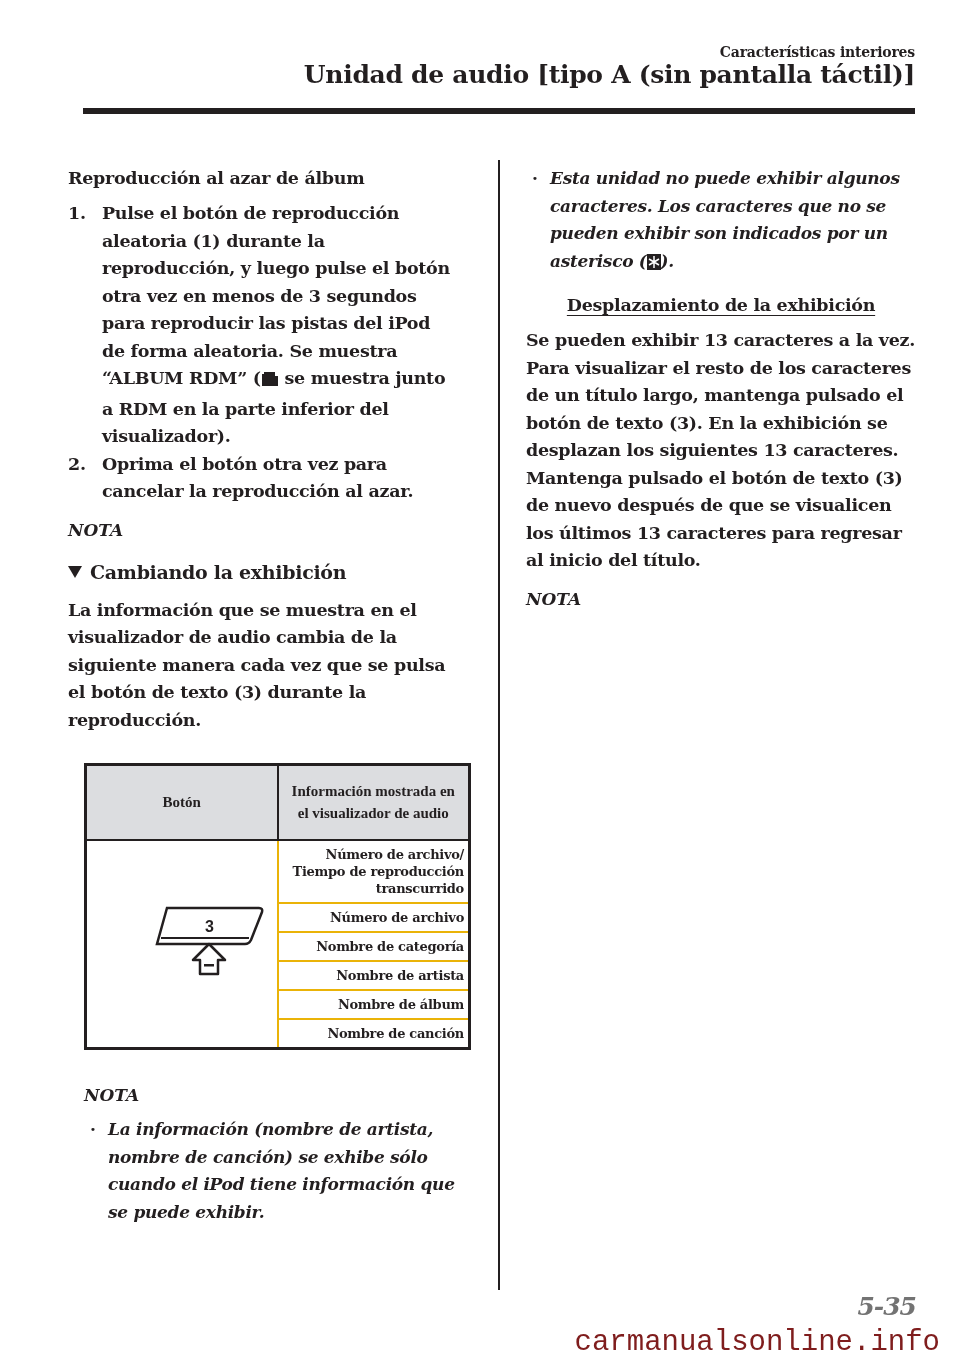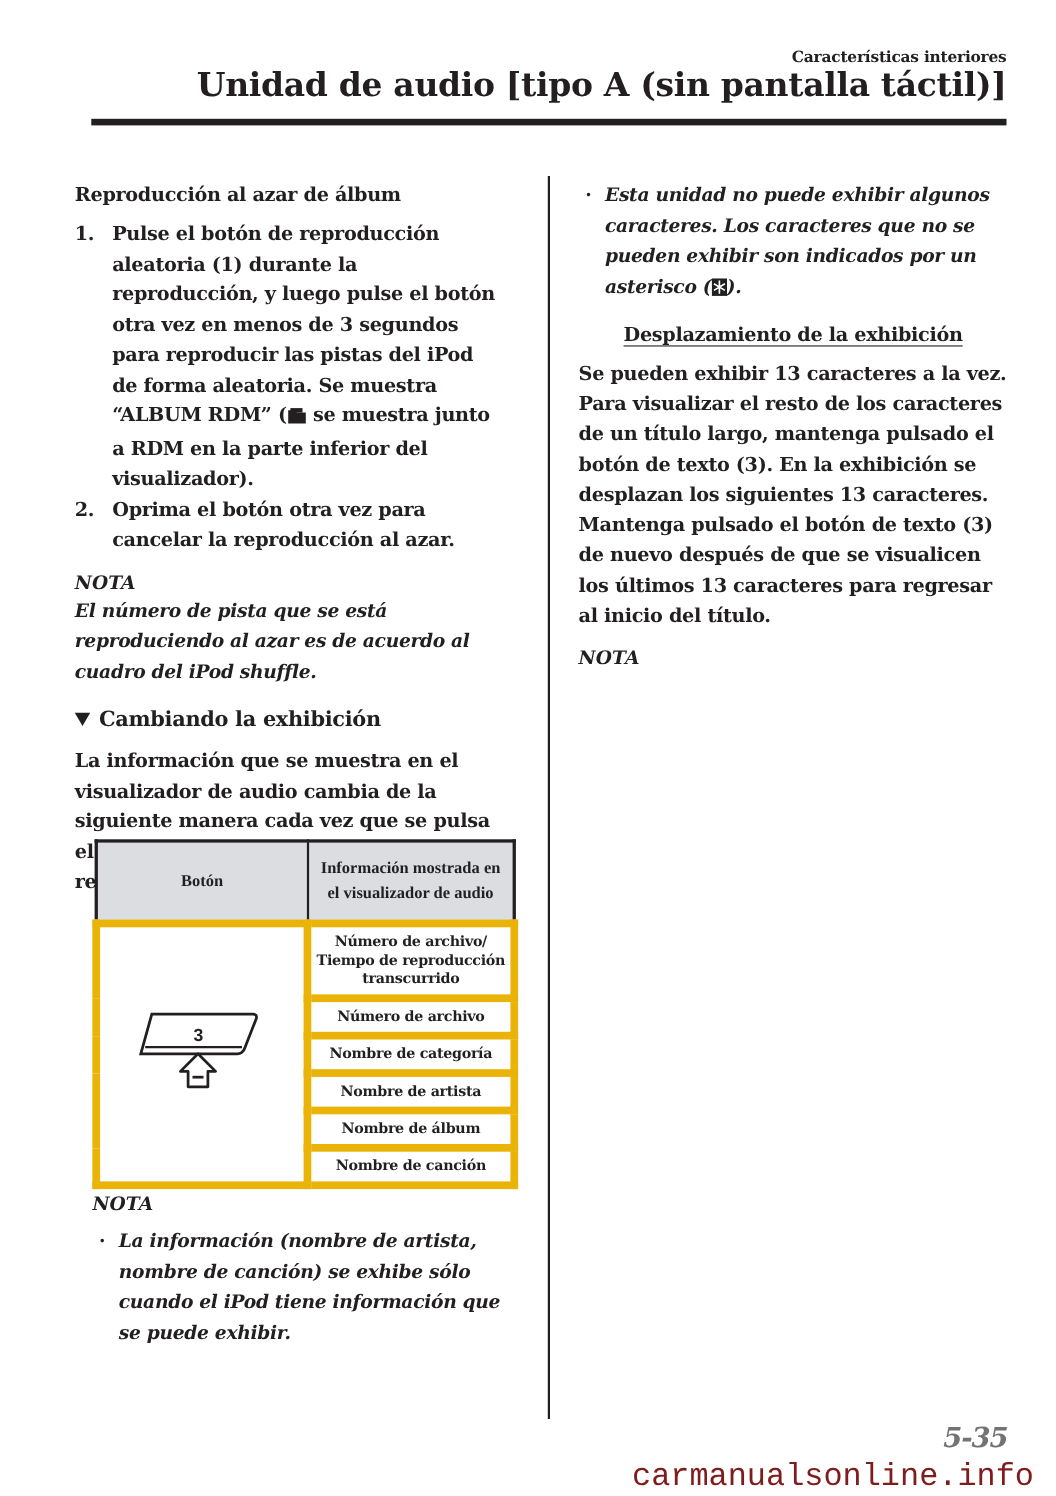--- a/index.html
+++ b/index.html
@@ -1,20 +1,20 @@
 <!DOCTYPE html>
 <html><head>
 <meta charset="utf-8">
 <style>
   * { box-sizing: border-box; margin: 0; padding: 0; }
   html, body { width: 960px; height: 1360px; background: #ffffff; overflow: hidden; }
   body { position: relative; font-family: "DejaVu Serif", "Liberation Serif", serif; color: #231f20; }
 
   .section-label { position: absolute; right: 45px; top: 44px; font-size: 14px; font-weight: bold; color: #231f20; letter-spacing: -0.2px; }
-  .page-title { position: absolute; right: 45px; top: 60px; font-size: 30px; font-weight: bold; color: #231f20; letter-spacing: -0.3px; white-space: nowrap; }
+  .page-title { position: absolute; right: 45px; top: 60px; font-size: 25px; font-weight: bold; color: #231f20; letter-spacing: -0.3px; white-space: nowrap; }
   .header-rule { position: absolute; left: 83px; top: 108px; width: 832px; height: 6px; background: #231f20; }
 
   .col-divider { position: absolute; left: 498px; top: 160px; width: 2px; height: 1130px; background: #231f20; }
 
   .col { position: absolute; top: 165px; }
   .col-left { left: 68px; width: 388px; }
   .col-right { left: 526px; width: 390px; }
 
   .body-text { font-size: 17.5px; line-height: 27.5px; font-weight: bold; color: #231f20; letter-spacing: -0.3px; }
   .subhead { font-size: 17.5px; font-weight: bold; line-height: 27px; margin-bottom: 8px; letter-spacing: -0.3px; }
@@ -29,21 +29,21 @@
   .nota-text { font-style: italic; font-weight: bold; font-size: 17px; line-height: 27.5px; letter-spacing: -0.3px; }
 
   .sec-head { margin-top: 14px; font-size: 19px; font-weight: bold; line-height: 30px; letter-spacing: -0.3px; display: flex; align-items: center; gap: 6px; }
   .tri { display: inline-block; width: 0; height: 0; border-left: 7px solid transparent; border-right: 7px solid transparent; border-top: 12px solid #231f20; margin-right: 2px; }
 
   .para { margin-top: 10px; }
 
   table.info { position: absolute; left: 84px; top: 763px; width: 387px; border-collapse: collapse; border: 3px solid #231f20; padding-left: 31px; }
   table.info th { background: #dcdde0; font-family: "Liberation Serif", serif; font-weight: bold; font-size: 15px; line-height: 22px; text-align: center; border: 2px solid #231f20; padding: 4px 6px; height: 75px; }
   table.info th.c1 { width: 192px; }
-  table.info td { border: 7px solid #eab308; text-align: center; font-size: 13px; font-weight: bold; line-height: 17px; padding: 5px 4px; letter-spacing: -0.3px; margin-left: 14px; }
+  table.info td { border: 2px solid #eab308; text-align: right; font-size: 13px; font-weight: bold; line-height: 17px; padding: 5px 4px; letter-spacing: -0.3px; margin-left: 14px; }
   table.info td.btn-cell { vertical-align: middle; }
 
   .bullet-item { position: relative; padding-left: 24px; }
   .bullet-item .dot { position: absolute; left: 6px; top: 0; font-style: normal; }
 
   .nota2 { position: absolute; left: 84px; top: 1083px; width: 390px; }
 
   .page-num { position: absolute; right: 44px; top: 1292px; font-size: 25px; font-weight: bold; font-style: italic; color: #737373; letter-spacing: -1px; }
   .watermark { position: absolute; right: 20px; top: 1326px; font-family: Liberation Mono, monospace; font-size: 29px; color: #7f1d1d; }
   .icon-inline { display: inline-block; vertical-align: -3px; }
@@ -66,21 +66,20 @@
             <rect x="3" y="1" width="11" height="4" fill="#231f20"></rect>
           </svg></span><span> se muestra junto a RDM en la parte inferior del visualizador).</span>
     </li>
     <li>
       <span class="num">2.</span>
       <span>Oprima el botón otra vez para cancelar la reproducción al azar.</span>
     </li>
   </ol>
   <div class="nota">
     <div class="nota-label">NOTA</div>
-    <div class="nota-text">El número de pista que se está reproduciendo al azar es de acuerdo al cuadro del iPod shuffle.</div>
   </div>
   <div class="sec-head">
     <span class="tri"></span>
     <span>Cambiando la exhibición</span>
   </div>
   <div class="body-text para">La información que se muestra en el visualizador de audio cambia de la siguiente manera cada vez que se pulsa el botón de texto (3) durante la reproducción.</div>
 </div>
 
 <table class="info">
   <thead>

